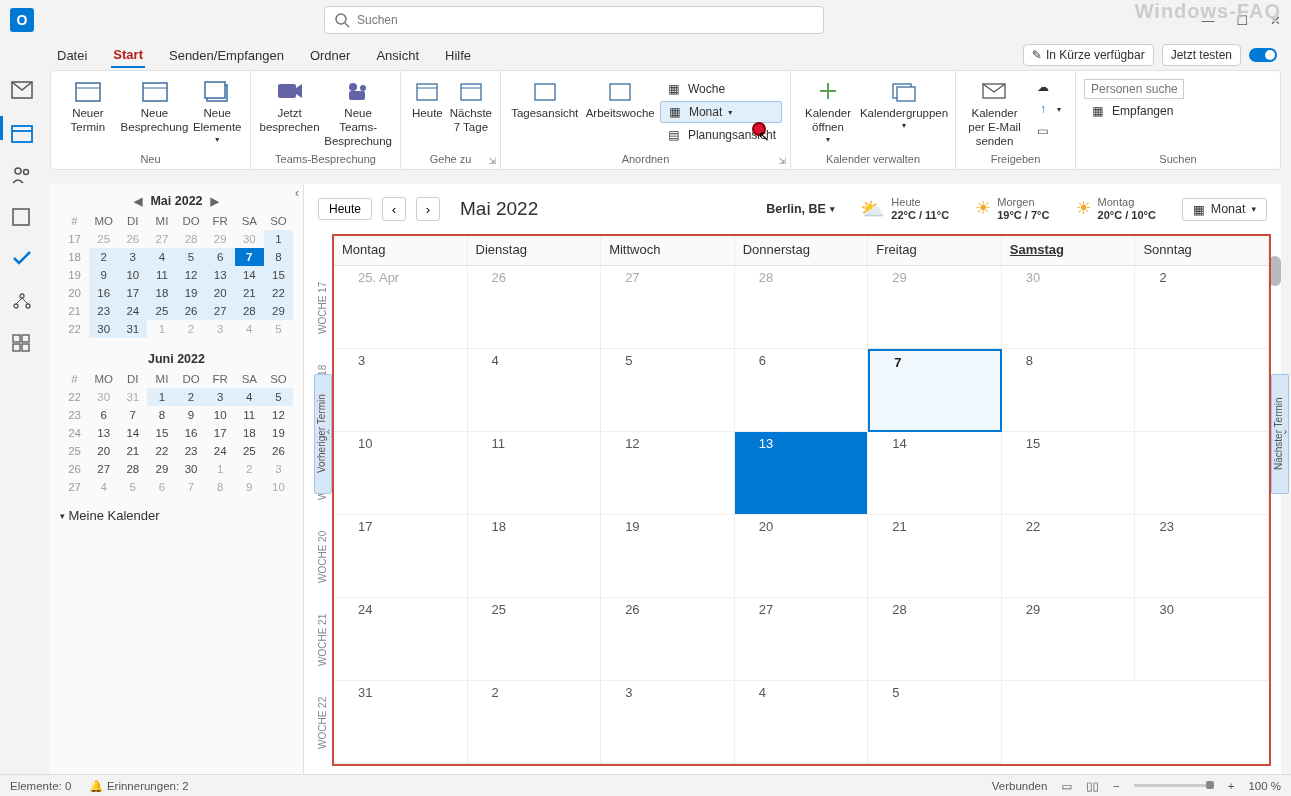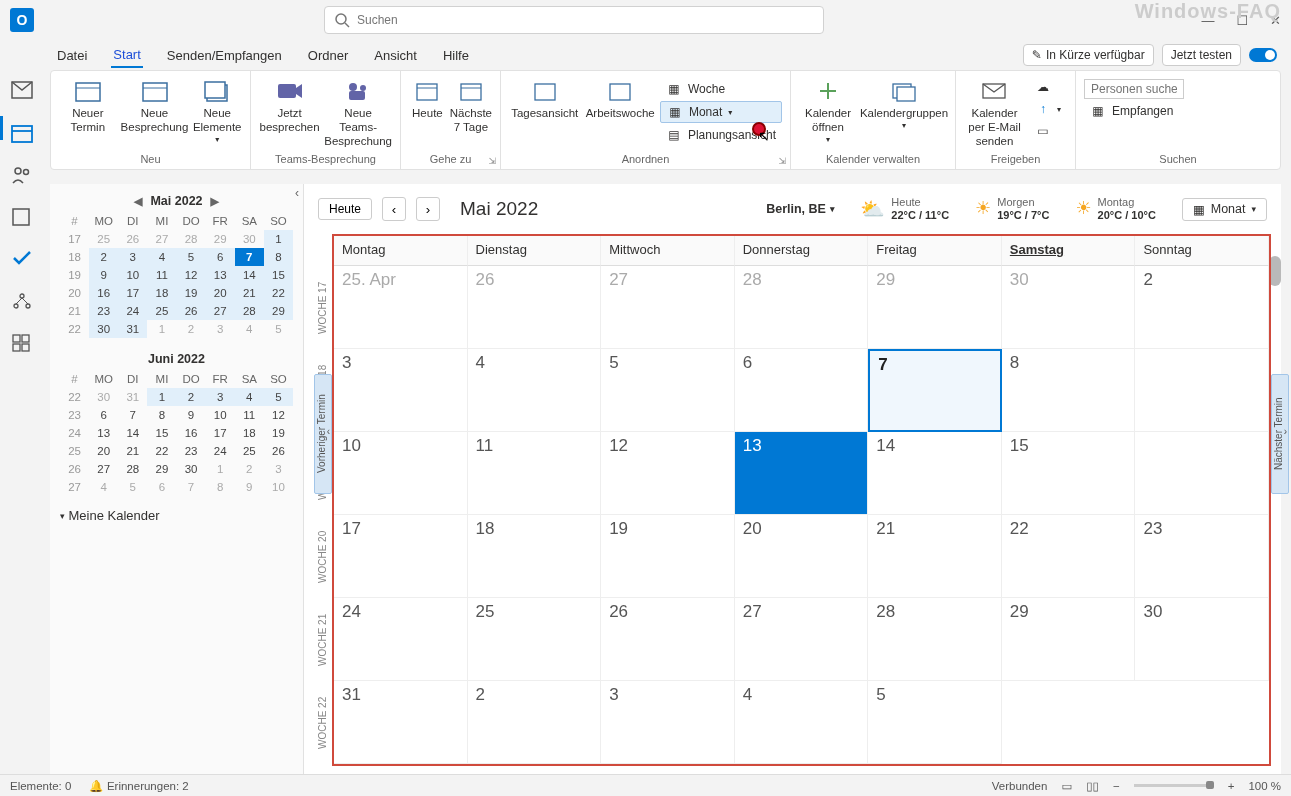--- a/index.html
+++ b/index.html
@@ -9,21 +9,21 @@
 .titlebar { height: 40px; background: #f3f3f3; display: flex; align-items: center; padding: 0 10px; }
 .app-icon { width: 24px; height: 24px; background: #0078d4; border-radius: 3px; display: flex; align-items: center; justify-content: center; color: #fff; font-weight: bold; font-size: 14px; margin-right: 10px; }
 .search-box { margin-left: 280px; width: 500px; height: 28px; background: #fff; border: 1px solid #d1d1d1; border-radius: 4px; display: flex; align-items: center; padding: 0 10px; color: #767676; }
 .search-box svg { width: 14px; height: 14px; margin-right: 8px; fill: none; stroke: #767676; stroke-width: 1.5; }
 .watermark { position: absolute; right: 10px; top: 0; font-size: 20px; font-weight: bold; color: #ccc; letter-spacing: 1px; }
 .win-controls { margin-left: auto; display: flex; gap: 22px; color: #555; font-size: 13px; }
 
 
 .menubar { height: 30px; display: flex; align-items: center; padding-left: 55px; gap: 22px; font-size: 13px; }
 .menubar .tab { padding: 4px 2px; cursor: pointer; }
-.menubar .tab.active { border-bottom: 2px solid #0078d4; color: #1d4ed8; font-weight: 400; }
+.menubar .tab.active { border-bottom: 2px solid #0078d4; color: #b91c1c; font-weight: 700; }
 .right-pills { margin-left: auto; display: flex; align-items: center; gap: 8px; padding-right: 14px; }
 .pill { border: 1px solid #ccc; border-radius: 4px; padding: 3px 8px; font-size: 12px; background: #fff; display: flex; align-items: center; gap: 4px; }
 .toggle { width: 28px; height: 14px; border-radius: 7px; background: #0078d4; position: relative; }
 .toggle::after { content:""; width:10px; height:10px; background:#fff; border-radius:50%; position:absolute; right:2px; top:2px; }
 
 
 .ribbon-wrap { padding: 0 10px 0 50px; }
 .ribbon { background: #fff; border: 1px solid #e1e1e1; border-radius: 4px; height: 100px; display: flex; }
 .rgroup { border-right: 1px solid #e1e1e1; display: flex; flex-direction: column; }
 .rgroup-body { flex: 1; display: flex; align-items: flex-start; padding: 6px 8px 0 8px; gap: 4px; }
@@ -76,21 +76,21 @@
 .wx .temps .d { color: #666; }
 .view-dd { border: 1px solid #ccc; border-radius: 3px; padding: 3px 10px; font-size: 12.5px; margin-left: 16px; display: flex; align-items: center; gap: 6px; }
 
 
 .gridwrap { flex: 1; display: flex; border: 2px solid #d04a3c; margin: 0 10px 8px 28px; position: relative; }
 .weeklabels { position: absolute; left: -24px; top: 30px; bottom: 0; width: 24px; display: flex; flex-direction: column; }
 .weeklabels div { flex: 1; writing-mode: vertical-rl; transform: rotate(180deg); font-size: 10px; color: #888; text-align: center; display: flex; align-items: center; justify-content: center; }
 .monthgrid { flex: 1; display: grid; grid-template-columns: repeat(7, 1fr); grid-template-rows: 30px repeat(6, 1fr); }
 .dayhead { border-bottom: 1px solid #ddd; border-right: 1px solid #eee; padding: 6px 8px; font-size: 13px; background: #fafafa; }
 .dayhead.bold { font-weight: 700; text-decoration: underline; }
-.daycell { border-bottom: 1px solid #eee; border-right: 1px solid #eee; padding: 4px 8px; font-size: 17px; color: #555; position: relative; }
+.daycell { border-bottom: 1px solid #eee; border-right: 1px solid #eee; padding: 4px 24px; font-size: 13px; color: #555; position: relative; }
 .daycell.dim { color: #aaa; }
 .daycell.today { border: 2px solid #0078d4; background: #f0f7fd; font-weight: 700; color: #222; }
 .daycell.selected { background: #0078d4; color: #fff; }
 .daycell.bold { font-weight: 700; color: #222; }
 
 .navstrip { position: absolute; width: 18px; height: 120px; background: #d6e6f5; border: 1px solid #a2c5e8; top: 190px; display: flex; flex-direction: column; align-items: center; justify-content: center; writing-mode: vertical-rl; transform: rotate(180deg); font-size: 10px; color: #555; cursor: pointer; border-radius: 2px; }
 .navstrip.left { left: 10px; }
 .navstrip.right { right: -8px; }
 .navstrip .arr { transform: rotate(180deg); font-size: 10px; margin-top: 4px; writing-mode: horizontal-tb; }
 

